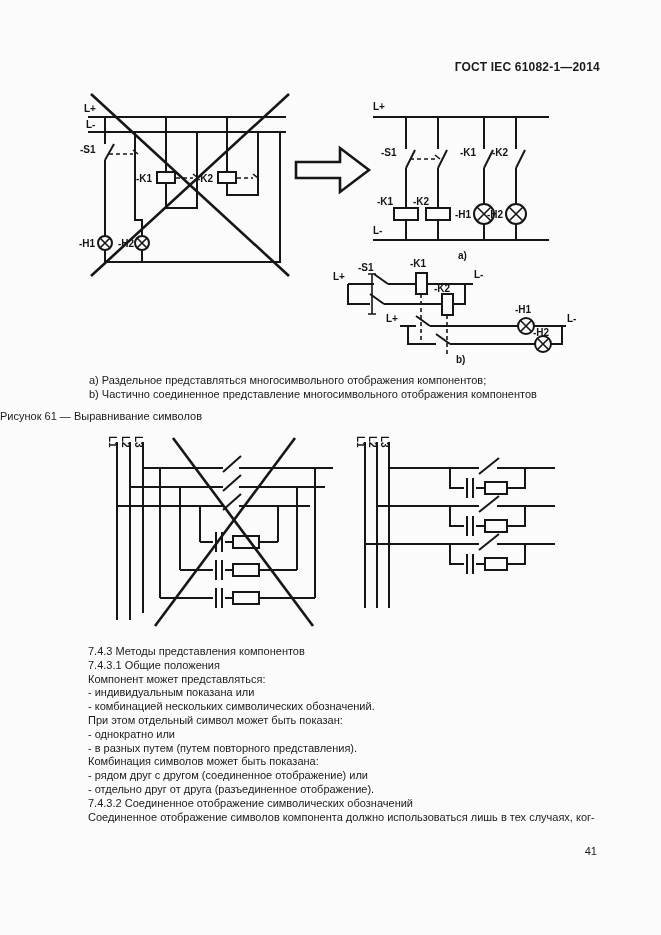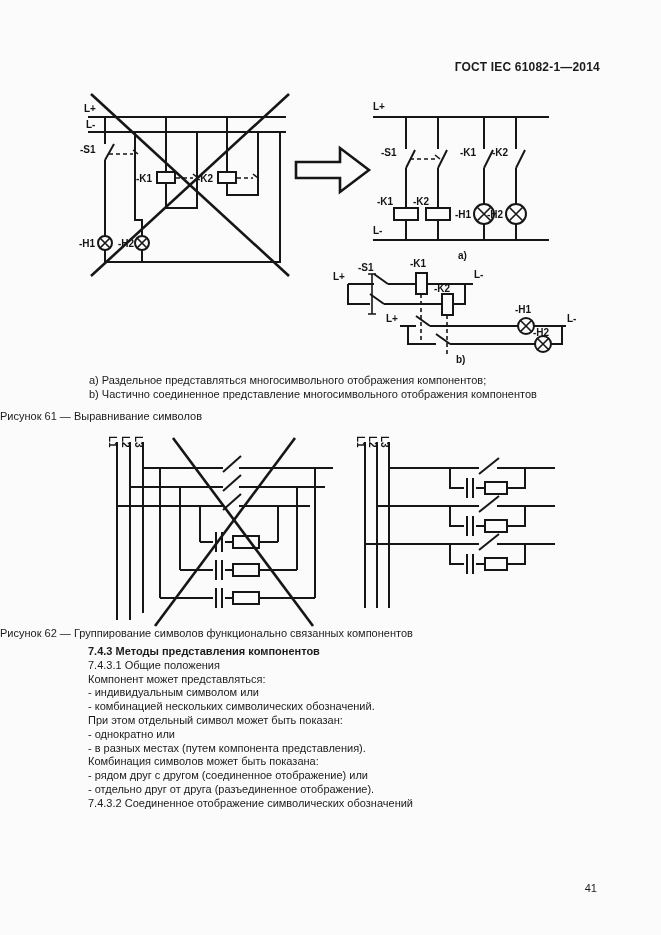--- a/index.html
+++ b/index.html
@@ -12,24 +12,24 @@
   svg text{font-family:"Liberation Sans","DejaVu Sans",sans-serif;font-size:10px;font-weight:bold;fill:#141414;}
   .wire{stroke:#161616;stroke-width:2;fill:none;}
   .wire-thin{stroke:#161616;stroke-width:1.6;fill:none;}
   .dash{stroke:#161616;stroke-width:1.6;fill:none;stroke-dasharray:4 3;}
   .box{fill:#fbfbfb;stroke:#161616;stroke-width:2;}
   .cross{stroke:#161616;stroke-width:2.6;fill:none;}
   .notes{position:absolute;left:89px;top:373px;font-size:11px;line-height:14px;}
   .figcap{position:absolute;left:0;width:661px;text-align:left;font-size:11px;}
   .cap61{top:410px;} .cap62{top:627px;}
   .bodytext{position:absolute;left:62px;top:645px;width:538px;font-size:11px;line-height:13.8px;}
-  .bodytext .h{font-weight:bold;padding-left:26px;}
+  .bodytext .h{font-weight:normal;padding-left:26px;}
   .bodytext .para{padding-left:26px;}
   .bodytext .cont{padding-left:0;}
-  .pagenum{position:absolute;top:845px;right:64px;font-size:11px;margin-top:37px;}
+  .pagenum{position:absolute;top:845px;right:64px;font-size:11px;}
 </style>
 </head>
 <body>
 
 <div class="page">
 
   <div class="hdr">ГОСТ IEC 61082-1—2014</div>
 
   <svg style="left:75px;top:90px;" width="220" height="192" viewBox="0 0 220 192">
     <g>
@@ -273,32 +273,32 @@
       <path class="wire" d="M122,124 V144 M128,124 V144"></path>
       <path class="wire" d="M131,134 H140"></path>
       <rect class="box" x="140" y="128" width="22" height="12"></rect>
       <path class="wire" d="M162,134 H180 V114"></path>
     </g>
     <text transform="translate(12,6) rotate(90)">L1</text>
     <text transform="translate(24,6) rotate(90)">L2</text>
     <text transform="translate(36,6) rotate(90)">L3</text>
   </svg>
 
-  <div class="figcap cap62">Рисунок 62 — Группирование символов функционально связанных компонентов</div>
 
   <div class="bodytext">
     <div class="h">7.4.3 Методы представления компонентов</div>
     <div class="para">7.4.3.1 Общие положения</div>
     <div class="para">Компонент может представляться:</div>
-    <div class="para">- индивидуальным символом или</div>
+    <div class="para">- индивидуальным показана или</div>
     <div class="para">- комбинацией нескольких символических обозначений.</div>
     <div class="para">При этом отдельный символ может быть показан:</div>
     <div class="para">- однократно или</div>
-    <div class="para">- в разных местах (путем компонента представления).</div>
+    <div class="para">- в разных путем (путем повторного представления).</div>
     <div class="para">Комбинация символов может быть показана:</div>
     <div class="para">- рядом друг с другом (соединенное отображение) или</div>
     <div class="para">- отдельно друг от друга (разъединенное отображение).</div>
     <div class="para">7.4.3.2 Соединенное отображение символических обозначений</div>
+    <div class="para">Соединенное отображение символов компонента должно использоваться лишь в тех случаях, ког-</div>
   </div>
 
   <div class="pagenum">41</div>
 
 </div>
 
 </body></html>

